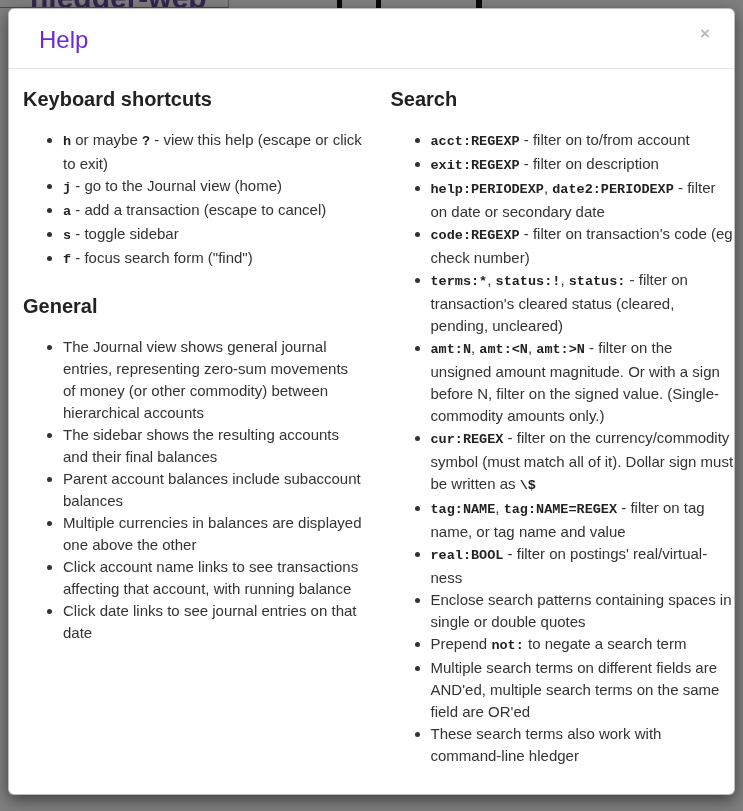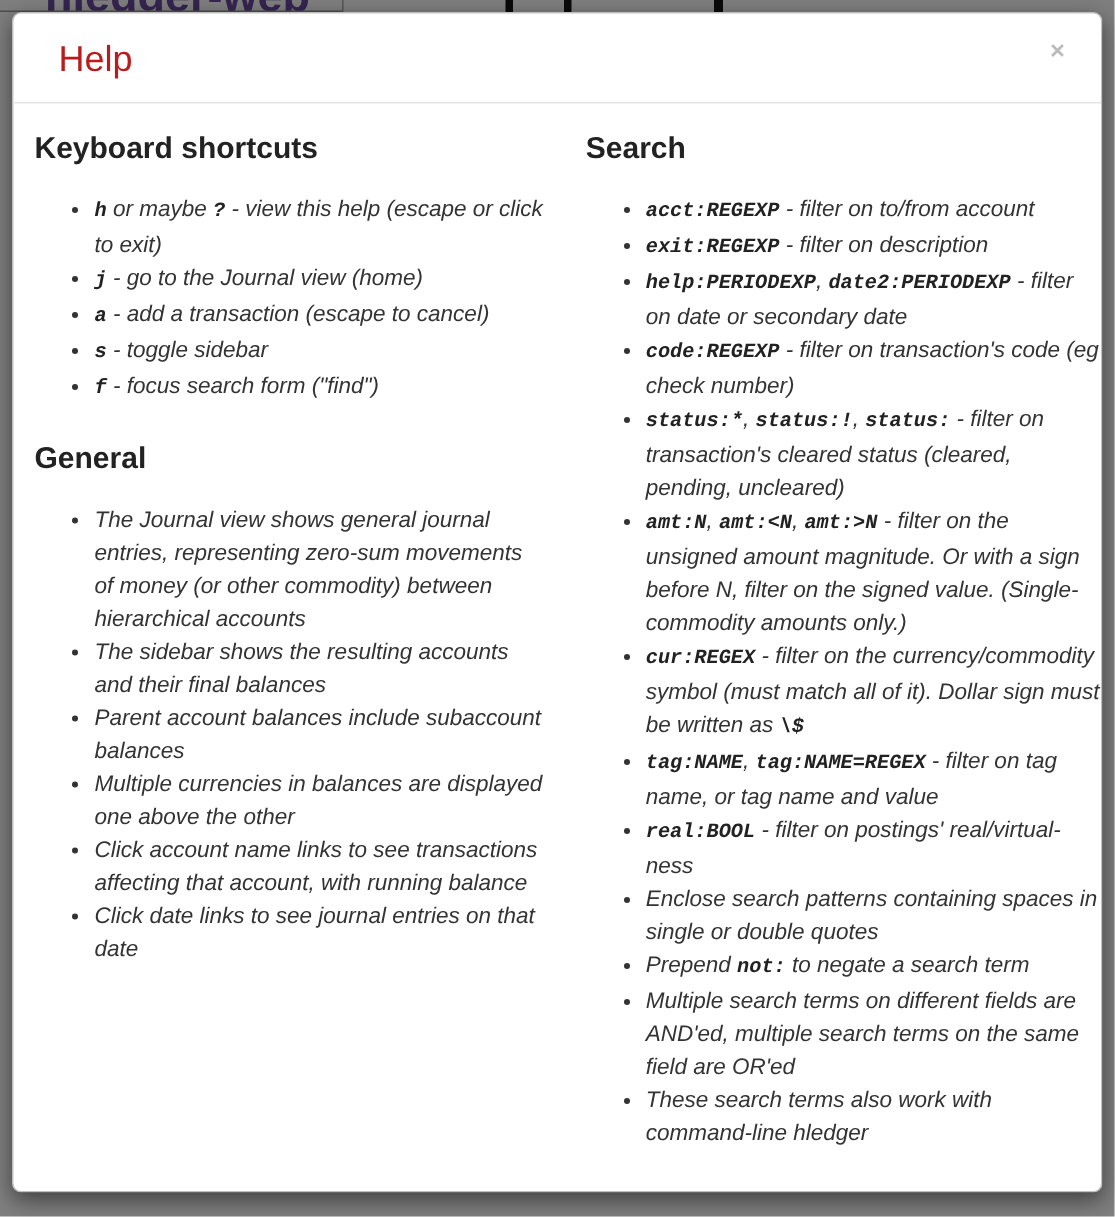--- a/index.html
+++ b/index.html
@@ -36,21 +36,21 @@
     border-radius: 6px;
     box-shadow: 0 5px 15px rgba(0,0,0,0.5);
   }
   .modal-header {
     position: relative; height: 60px; box-sizing: border-box;
     padding: 16px 28px 0 30px;
     border-bottom: 1px solid #e5e5e5;
   }
   .modal-title {
     margin: 0; font-size: 24px; line-height: 30px;
-    font-weight: normal; color: #b91c1c;
+    font-weight: normal; color: #6d28d9;
   }
   .close-btn {
     position: absolute; right: 24px; top: 16px;
     background: none; border: none; padding: 0; margin: 0;
     font-family: "Liberation Sans", sans-serif;
     font-size: 17px; font-weight: bold; line-height: 1;
     color: #bbbbbb; cursor: pointer;
   }
 
   .modal-body {
@@ -59,21 +59,21 @@
     color: #333333; font-size: 15px;
   }
   .help-col { width: 50%; box-sizing: border-box; }
   .col-left  { padding-right: 14px; }
   .col-right { padding-left: 12px; }
 
   .section-heading {
     margin: 0; font-size: 20px; line-height: 20px;
     font-weight: bold; color: #222222;
   }
-  .section-heading + ul { margin-top: 20px; font-style: italic; }
+  .section-heading + ul { margin-top: 20px; }
   .section-heading:not(:first-child) { margin-top: 25px; }
   .help-list {
     margin: 20px 0 10px; padding-left: 40px;
     list-style: disc;
   }
   .help-list li { line-height: 22px; }
   .help-list code {
     font-family: "Liberation Mono", monospace;
     font-weight: bold; font-size: 13.5px; color: #222222;
   }
@@ -117,21 +117,21 @@
           <li>Click date links to see journal entries on that date</li>
         </ul>
     </div>
     <div class="help-col col-right">
       <h3 class="section-heading">Search</h3>
       <ul class="help-list">
           <li><code>acct:REGEXP</code> - filter on to/from account</li>
           <li><code>exit:REGEXP</code> - filter on description</li>
           <li><code>help:PERIODEXP</code>, <code>date2:PERIODEXP</code> - filter on date or secondary date</li>
           <li><code>code:REGEXP</code> - filter on transaction's code (eg check number)</li>
-          <li><code>status:*</code>, <code>status:!</code>, <code>status:</code> - filter on transaction's cleared status (cleared, pending, uncleared)</li>
+          <li><code>terms:*</code>, <code>status:!</code>, <code>status:</code> - filter on transaction's cleared status (cleared, pending, uncleared)</li>
           <li><code>amt:N</code>, <code>amt:&lt;N</code>, <code>amt:&gt;N</code> - filter on the unsigned amount magnitude. Or with a sign before N, filter on the signed value. (Single-commodity amounts only.)</li>
           <li><code>cur:REGEX</code> - filter on the currency/commodity symbol (must match all of it). Dollar sign must be written as <code>\$</code></li>
           <li><code>tag:NAME</code>, <code>tag:NAME=REGEX</code> - filter on tag name, or tag name and value</li>
           <li><code>real:BOOL</code> - filter on postings' real/virtual-ness</li>
           <li>Enclose search patterns containing spaces in single or double quotes</li>
           <li>Prepend <code>not:</code> to negate a search term</li>
           <li>Multiple search terms on different fields are AND'ed, multiple search terms on the same field are OR'ed</li>
           <li>These search terms also work with command-line hledger</li>
         </ul>
     </div>

